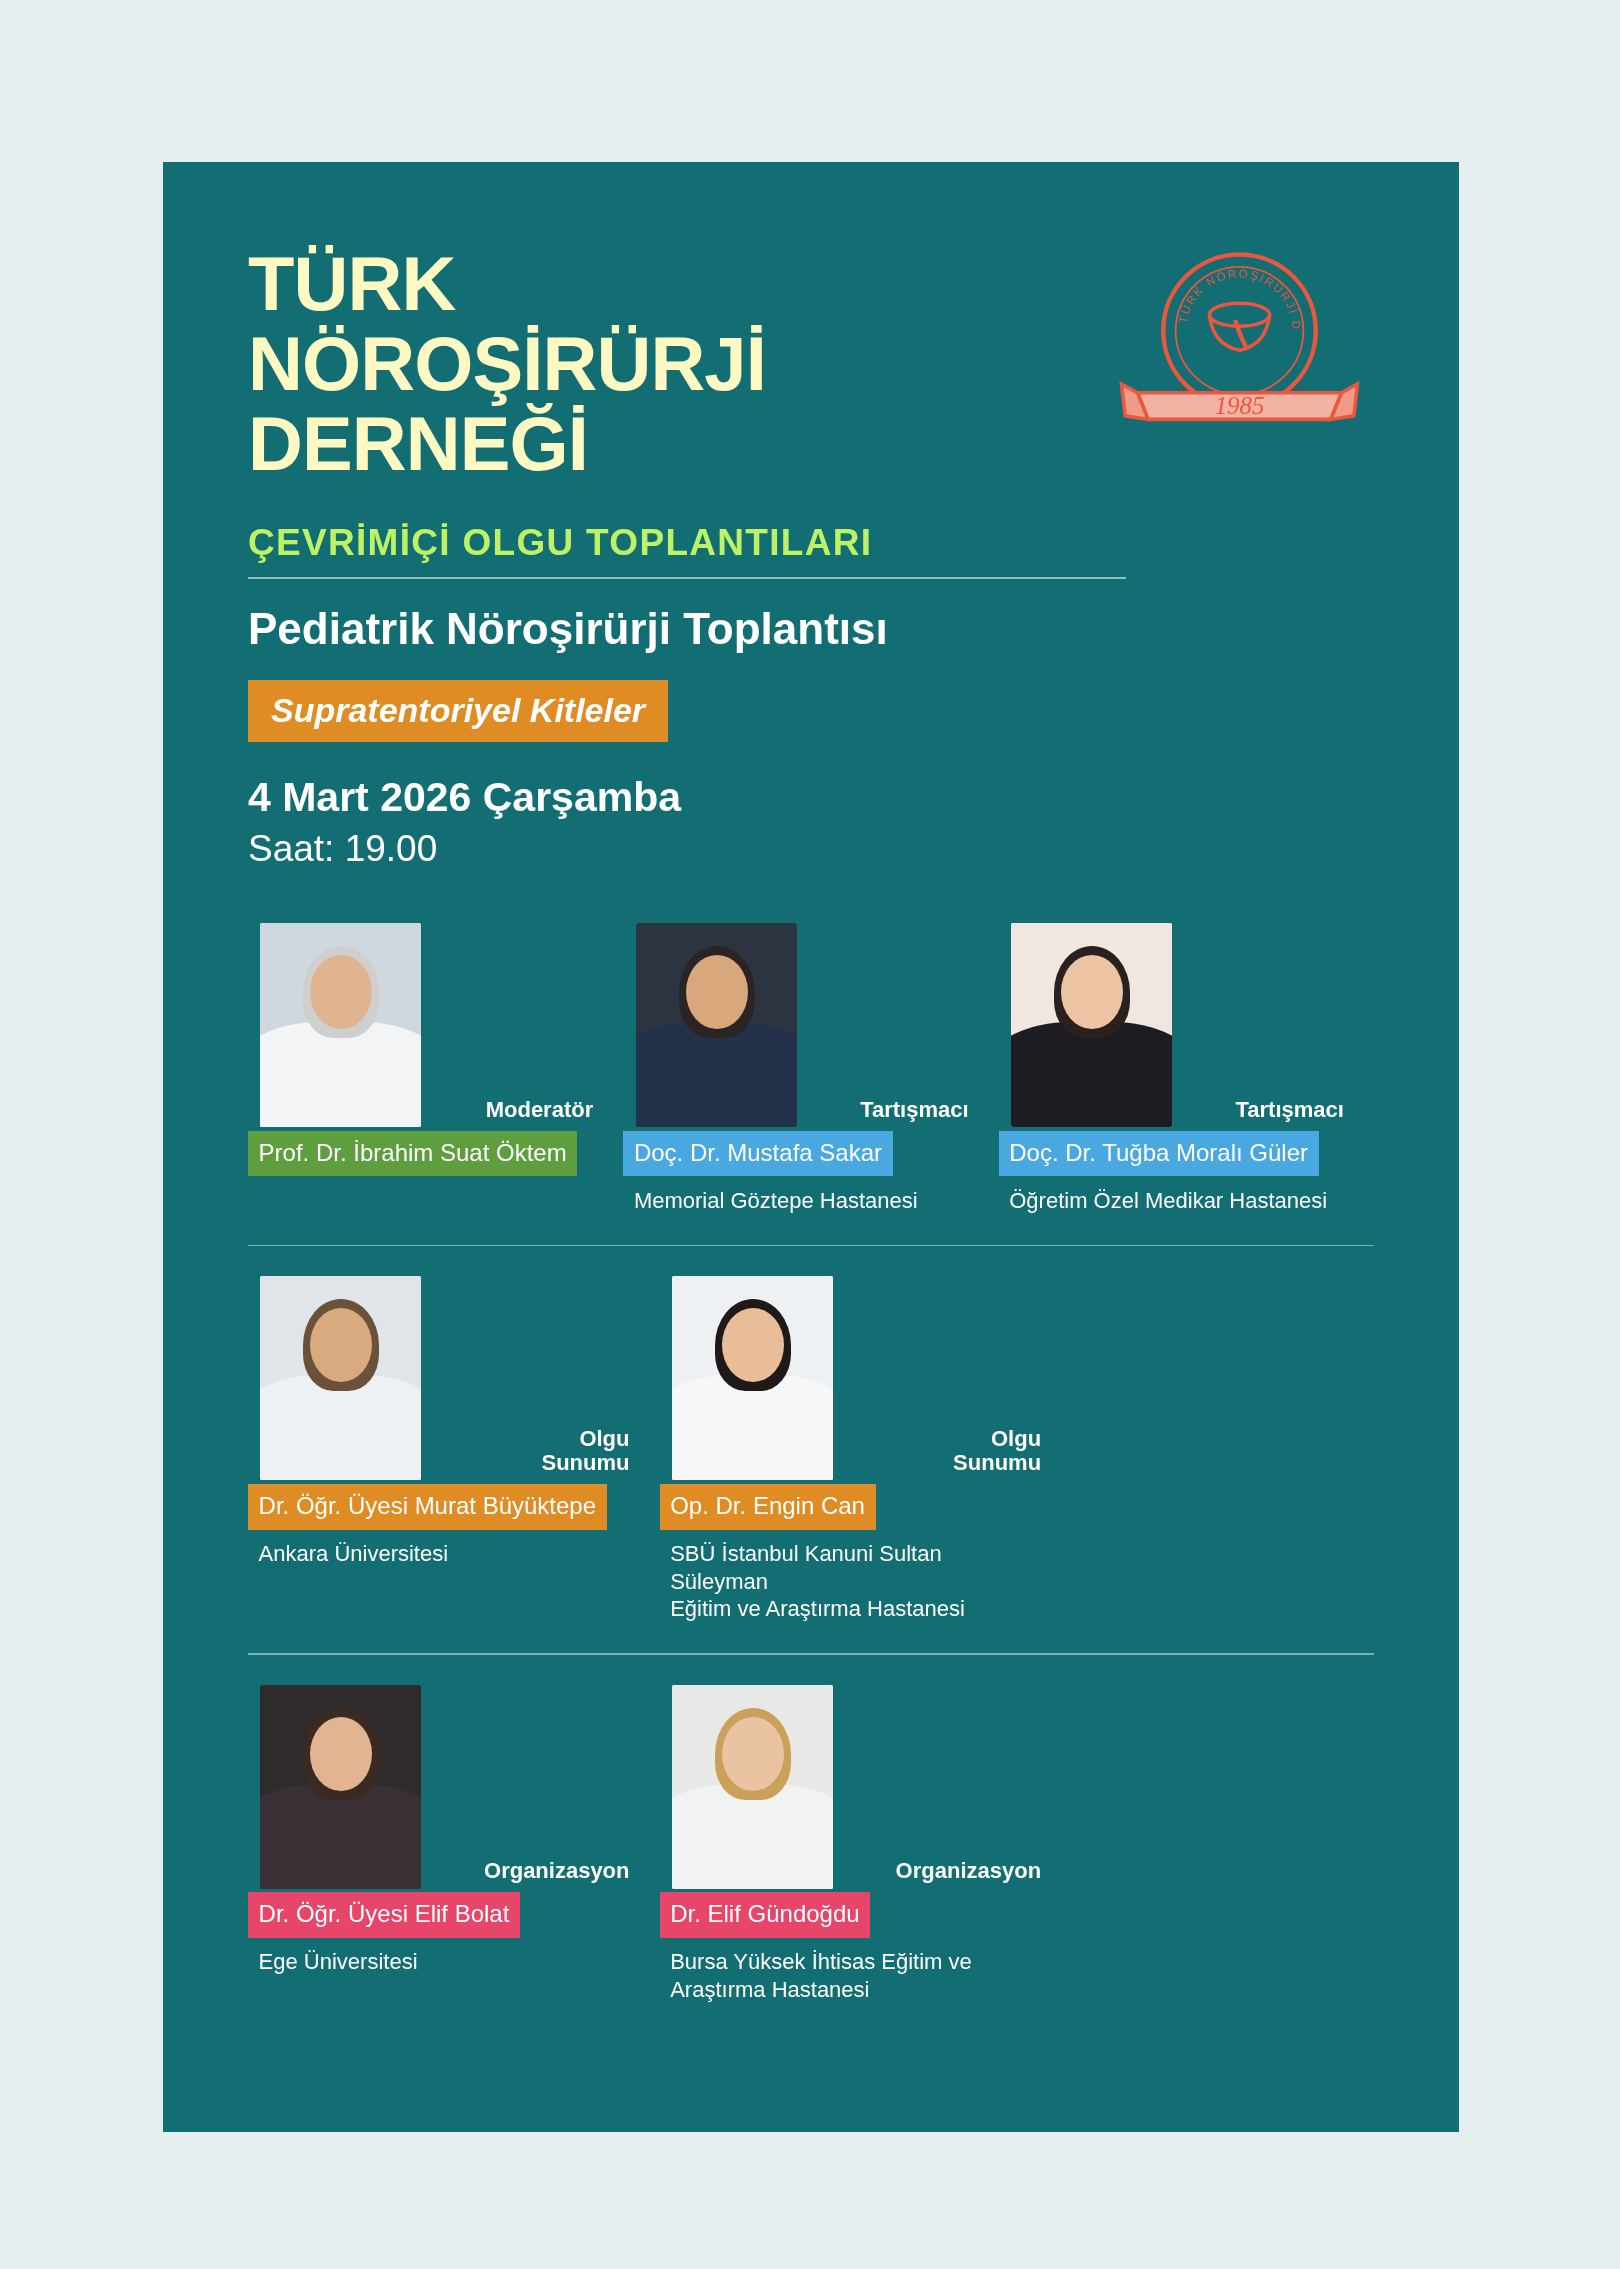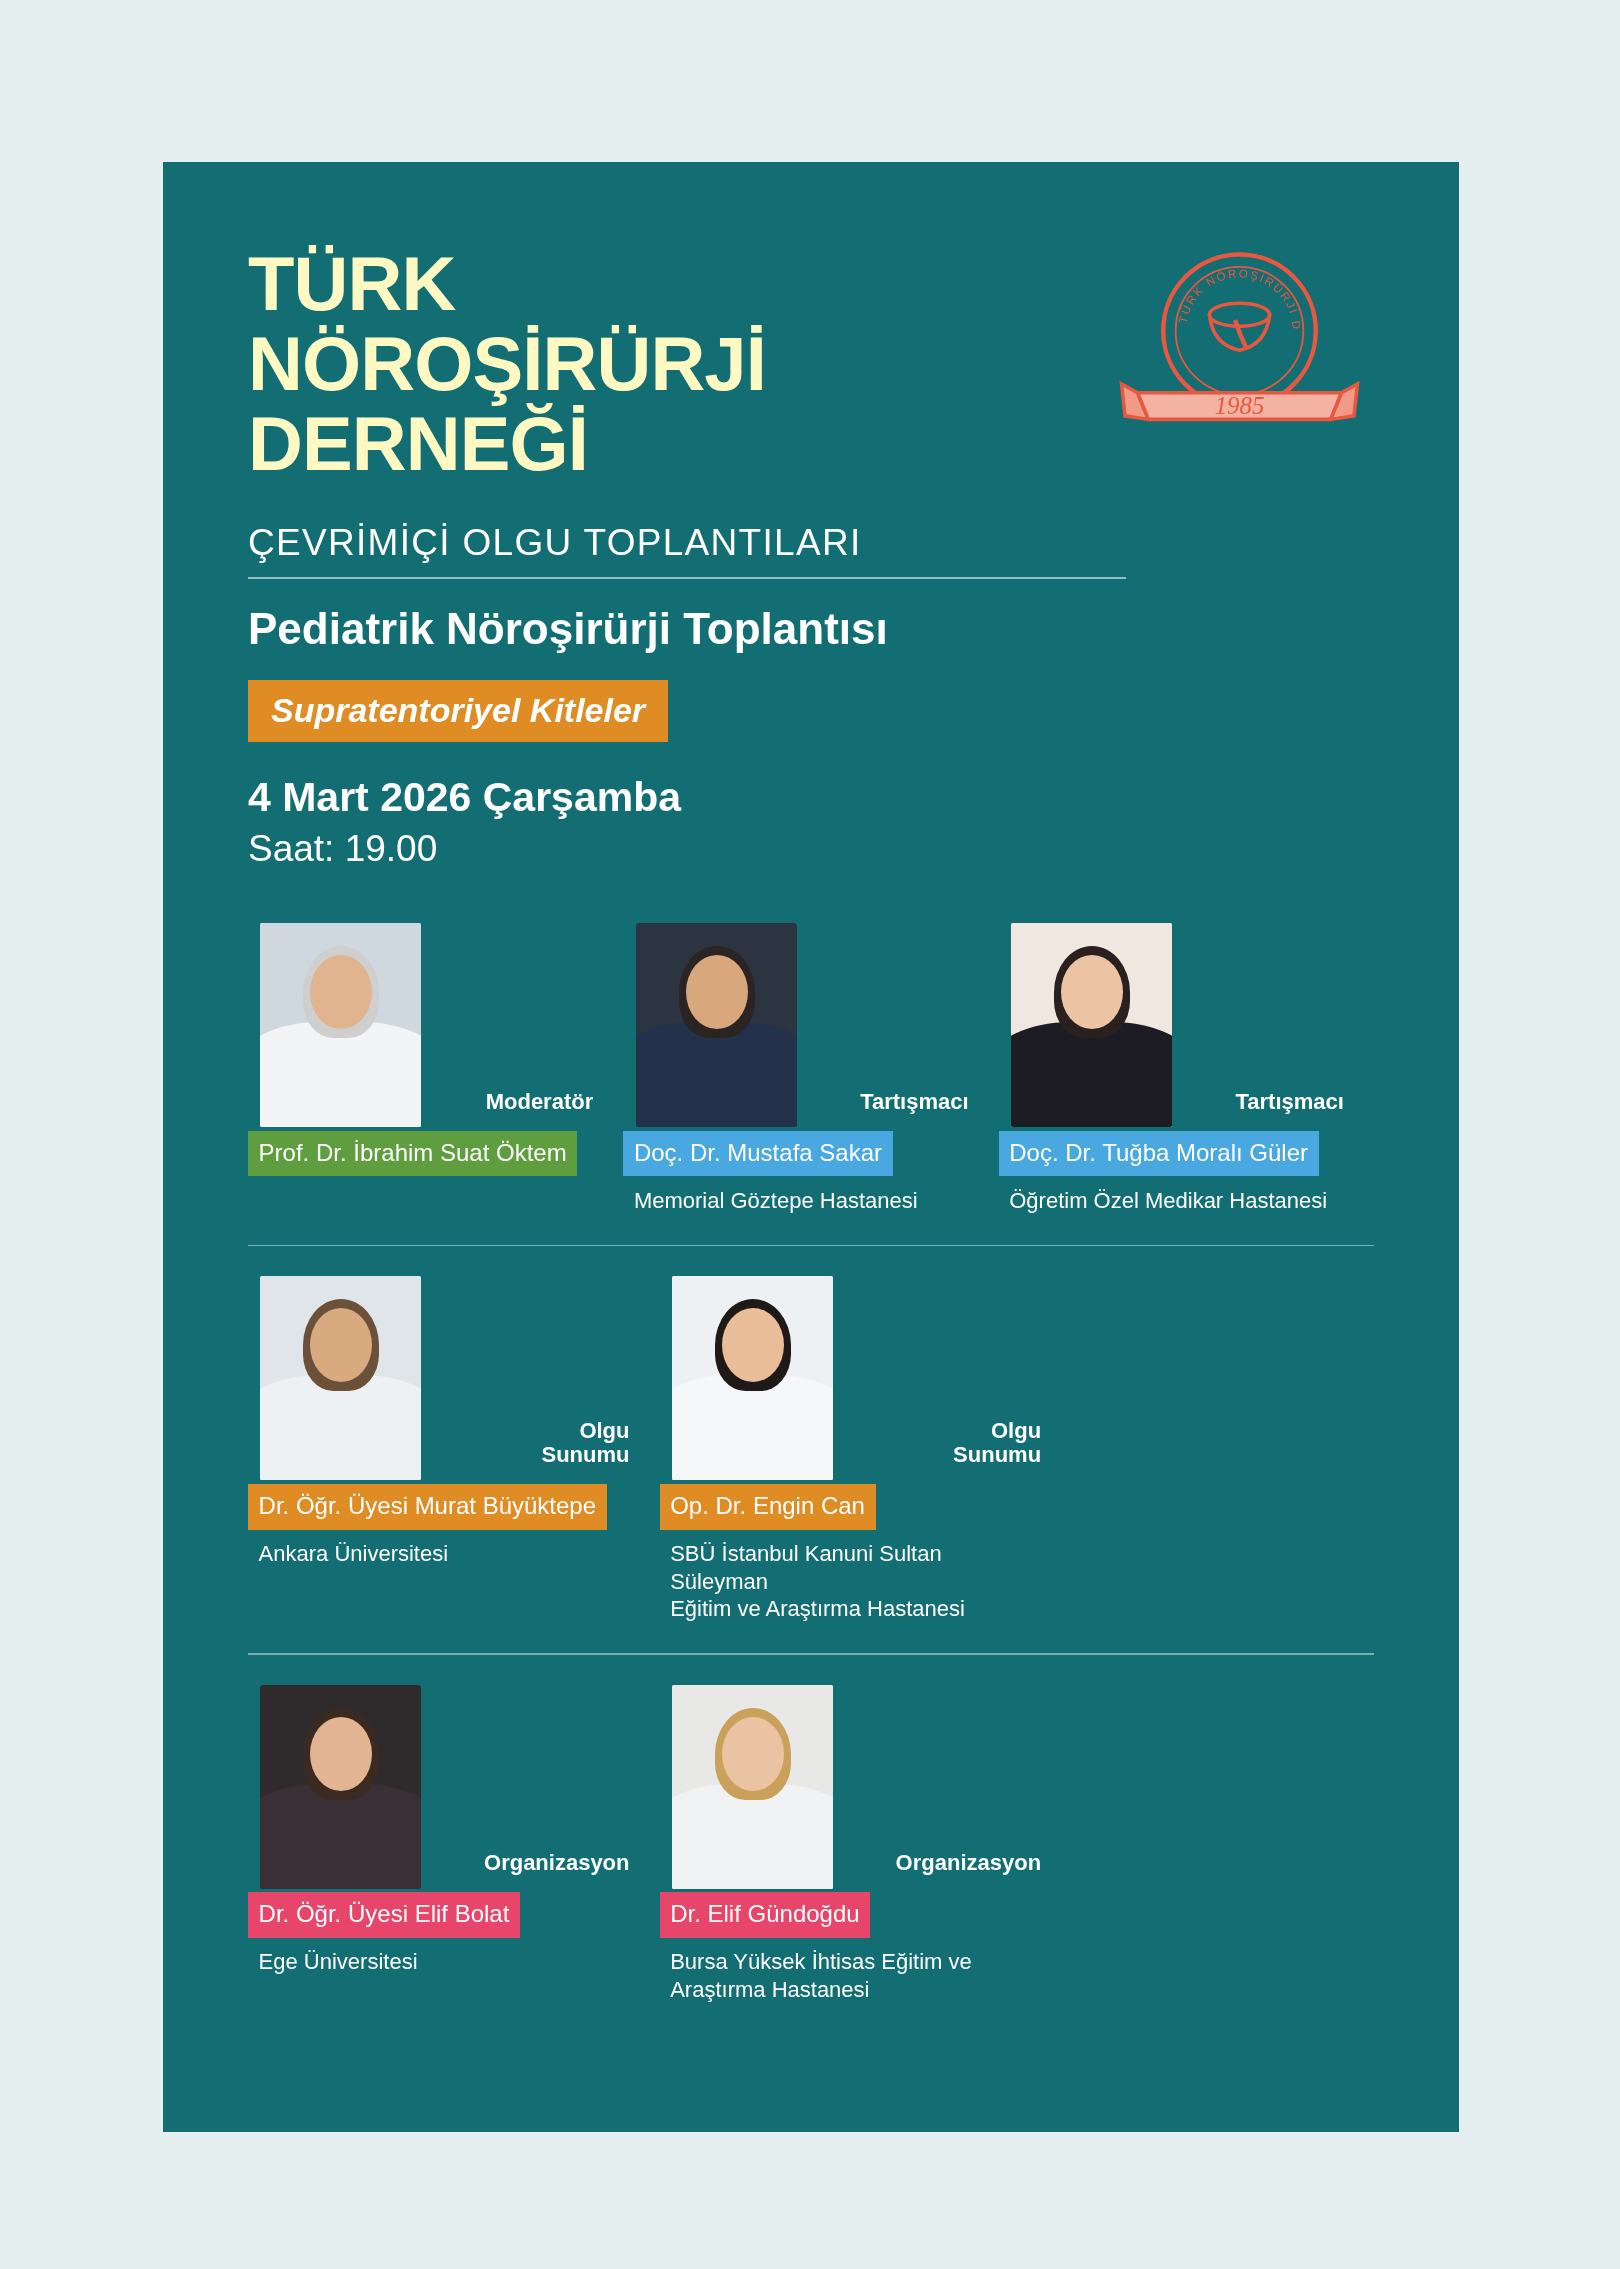--- a/index.html
+++ b/index.html
@@ -36,24 +36,24 @@
   .logo {
     position: absolute;
     right: 82px;
     top: 80px;
     width: 275px;
     height: 204px;
   }
 
   .sub-line {
     margin-top: 39px;
-    color: #ffffff;
+    color: #bef264;
     font-size: 37px;
     letter-spacing: 1.3px;
-    font-weight: 400;
+    font-weight: 700;
   }
   .rule {
     margin-top: 12.4px;
     width: 878px;
     height: 1.8px;
     background: rgba(255,255,255,0.55);
   }
   .meeting-title {
     margin-top: 25px;
     color: #ffffff;
@@ -109,21 +109,21 @@
     height: 204px;
     margin-left: 12.4px;
     border-radius: 1.8px;
     position: relative;
     overflow: hidden;
     background: #8fa3ad;
   }
   .role {
     position: absolute;
     right: 3.5px;
-    bottom: 13px;
+    bottom: 5px;
     color: #ffffff;
     font-size: 22px;
     font-weight: bold;
     text-align: right;
     line-height: 1.1;
   }
   .name-bar {
     margin-top: 3.5px;
     color: #ffffff;
     font-size: 24px;

